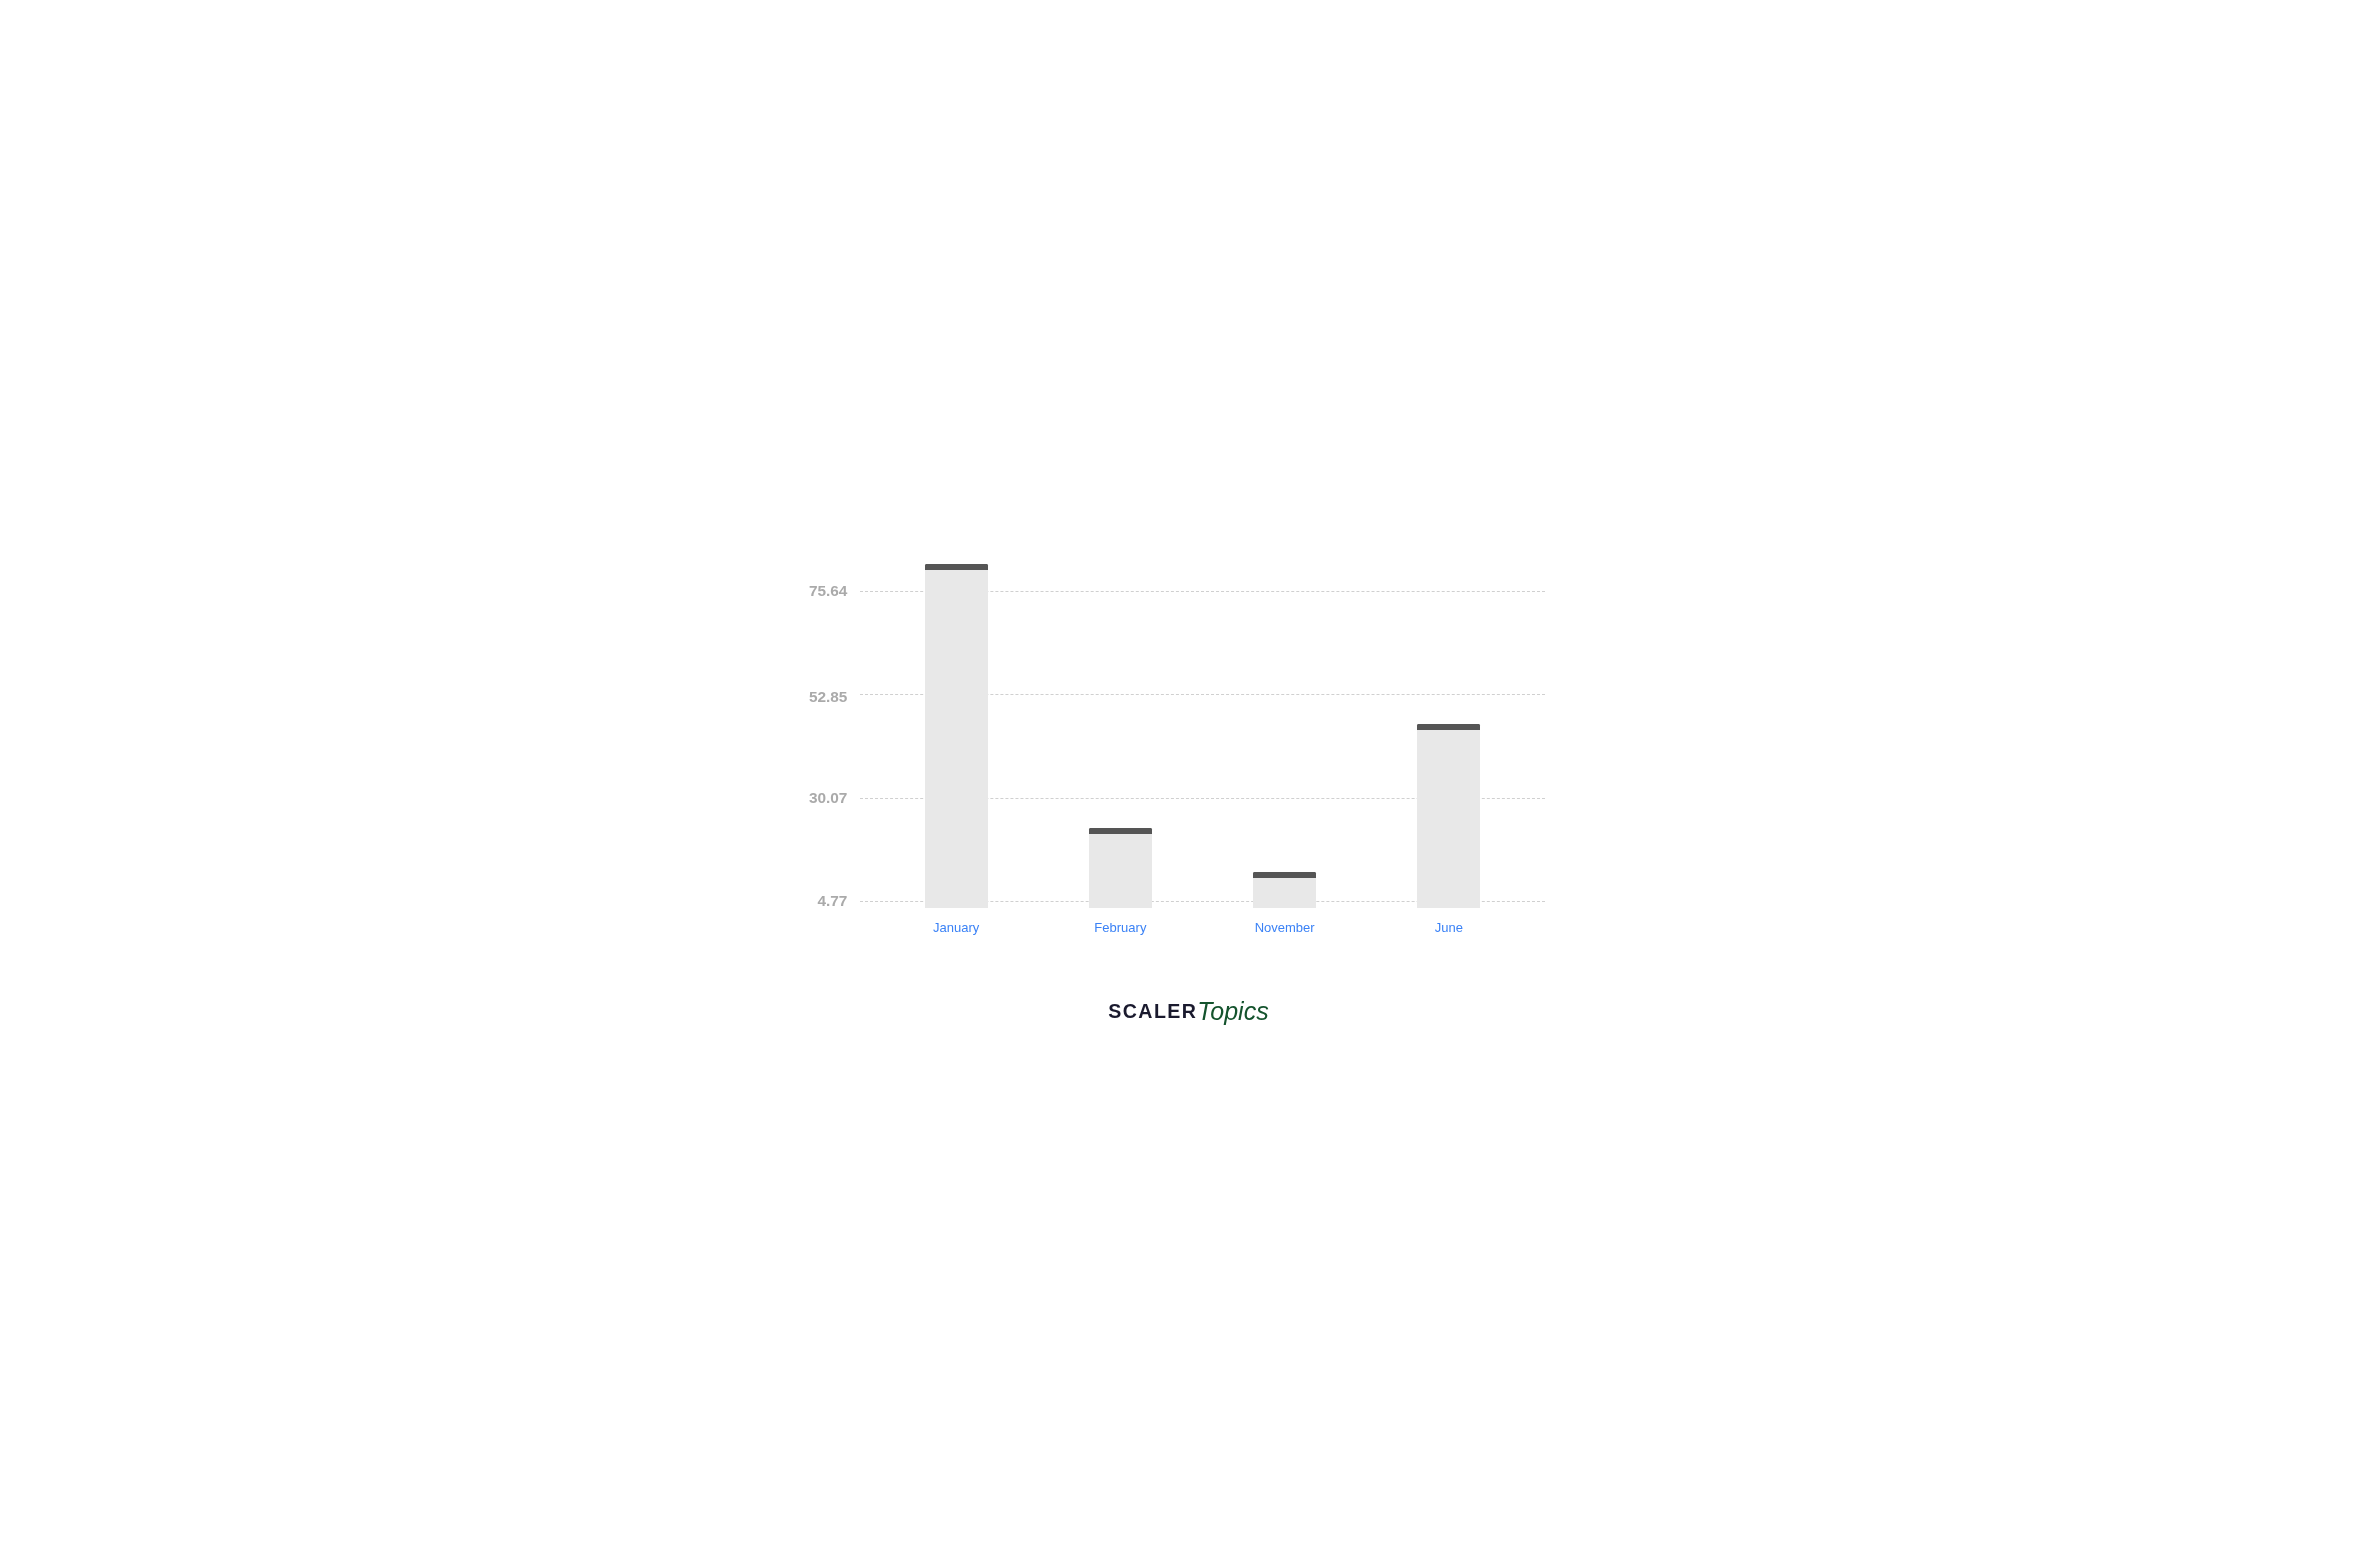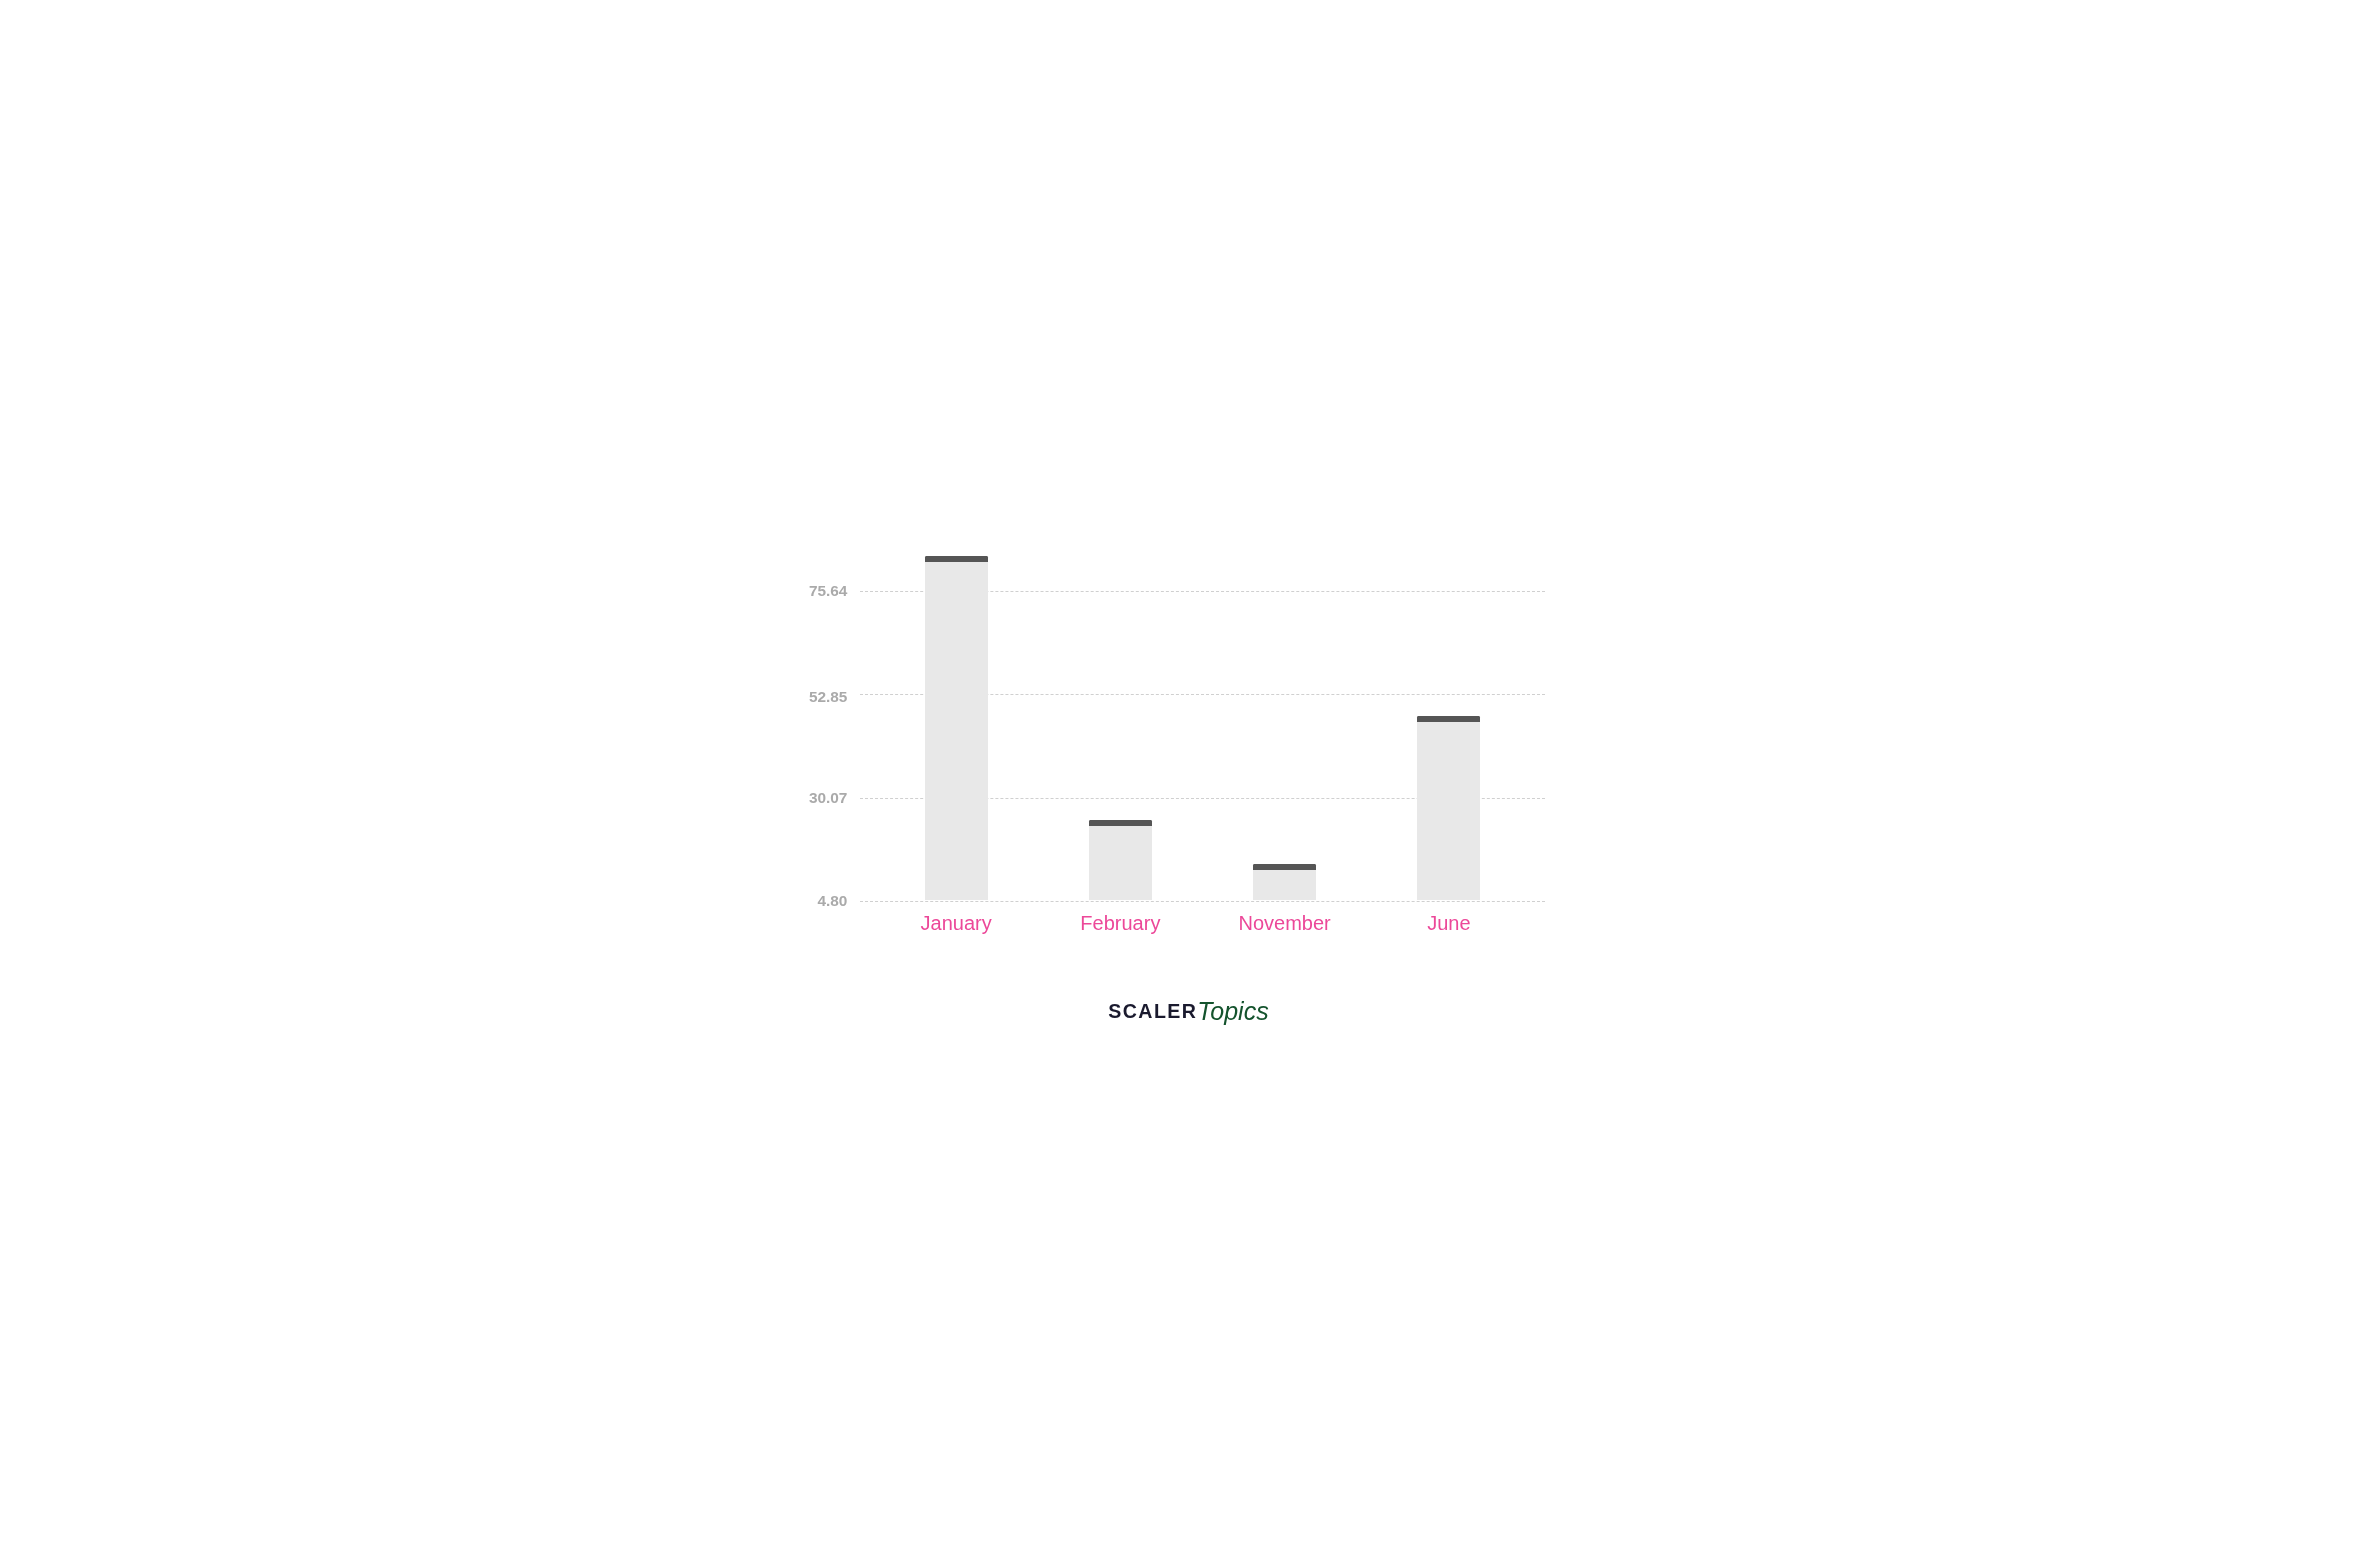--- a/index.html
+++ b/index.html
@@ -65,22 +65,22 @@
     .bar-top-cap {
       height: 5.6px;
       background: #555555;
       border-radius: 1.4px 1.4px 0 0;
     }
     .bar-body {
       background: #e8e8e8;
     }
     .bar-label {
       margin-top: 12.6px;
-      font-size: 20px;
-      color: #ec4899;
+      font-size: 13px;
+      color: #3b82f6;
       text-align: right;
       white-space: nowrap;
     }
     .logo-area {
       margin-top: 35px;
       display: flex;
       align-items: center;
     }
     .logo-scaler {
       font-size: 19.6px;
@@ -104,21 +104,21 @@
 <div class="chart-container">
   <div class="chart-area" id="chartArea">
 
   <div class="grid-line" style="top: 20px;"></div>
       <span class="y-label" style="top: 20px;">75.64</span>
       <div class="grid-line" style="top: 123px;"></div>
       <span class="y-label" style="top: 126px; margin-left: 22px;">52.85</span>
       <div class="grid-line" style="top: 227px;"></div>
       <span class="y-label" style="top: 227px;">30.07</span>
       <div class="grid-line" style="top: 330px;"></div>
-      <span class="y-label" style="top: 330px;">4.80</span>
+      <span class="y-label" style="top: 330px;">4.77</span>
       <div class="bars-row">
         <div class="bar-group">
           <div class="bar-wrapper">
             <div class="bar-top-cap"></div>
             <div class="bar-body" style="height: 338px;"></div>
           </div>
           <div class="bar-label">January</div>
         </div>
         <div class="bar-group">
           <div class="bar-wrapper">

